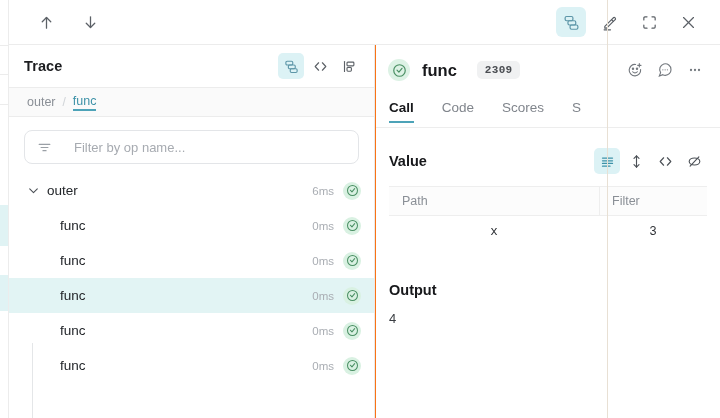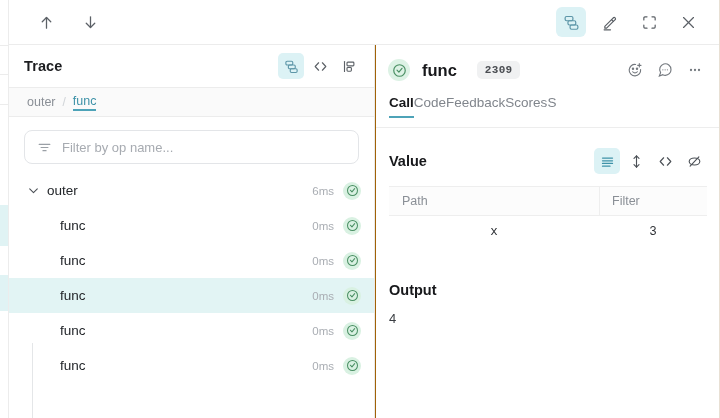--- a/index.html
+++ b/index.html
@@ -2,21 +2,21 @@
 <html><head>
 <meta charset="utf-8">
 <style>
   * { box-sizing: border-box; margin: 0; padding: 0; }
   html, body {
     width: 720px; height: 418px;
     font-family: "Liberation Sans", sans-serif;
     background: #ffffff;
     overflow: hidden;
   }
-  #app { position: relative; width: 720px; height: 418px; background:#a16207; }
+  #app { position: relative; width: 608px; height: 418px; background:#f97316; }
 
   
   .edge-sliver { position:absolute; left:0; top:0; width:9px; height:418px; background:#ffffff; }
   .edge-sliver .band { position:absolute; left:0; width:9px; background:#e0f3f4; }
   .edge-sliver .rule { position:absolute; left:0; width:9px; height:1px; background:#ececec; }
   .edge-sliver .vline { position:absolute; left:8px; top:0; width:1px; height:418px; background:#ececec; }
 
   
   .topbar {
     position:absolute; left:9px; top:0; width:711px; height:45px;
@@ -57,21 +57,21 @@
   }
   .crumb { color:#8a8f96; cursor:pointer; }
   .crumb-sep { color:#cfd3d7; font-size:12px; }
   .crumb.current {
     color:#3e92a8; border-bottom:2px solid #4da3b8; padding-bottom:1px; cursor:pointer;
   }
 
   .filter-wrap { padding:13px 15px 9px 15px; }
   .filter-box {
     height:34px; border:1px solid #e3e5e8; border-radius:8px;
-    display:flex; align-items:center; gap:10px; padding:8px 12px;
+    display:flex; align-items:center; gap:22px; padding:8px 12px;
     background:#ffffff;
   }
   .filter-input {
     border:none; outline:none; flex:1; font-size:13px; color:#3a3d42;
     font-family:"Liberation Sans", sans-serif; background:transparent;
   }
   .filter-input::placeholder { color:#a7abb1; }
 
   
   .tree { position:relative; }
@@ -107,21 +107,21 @@
   .op-badge {
     margin-left:20px; background:#f0f1f2; border-radius:5px;
     padding:3px 8px; font-family:"Liberation Mono", monospace;
     font-size:11px; font-weight:700; color:#4a4d52; letter-spacing:.3px;
   }
   .detail-head .spacer { flex:1; }
   .detail-head-icons { display:flex; align-items:center; gap:4px; }
   .detail-head-icons .ibtn { width:26px; height:26px; color:#73787e; }
 
   .tabs {
-    height:33px; display:flex; align-items:flex-start; 
+    height:33px; display:flex; align-items:center; gap:28px;
     padding-left:13px; border-bottom:1px solid #ededed;
   }
   .tab {
     font-size:13.5px; color:#80858c; padding-bottom:8px; cursor:pointer; white-space:nowrap;
   }
   .tab.active { color:#17181b; font-weight:700; border-bottom:2.5px solid #4da3b8; padding-bottom:6px; }
 
   .section-head {
     display:flex; align-items:center; padding:20px 13px 12px 13px;
   }
@@ -377,21 +377,20 @@
               <circle cx="12" cy="12" r="1.7"></circle>
               <circle cx="18" cy="12" r="1.7"></circle>
           </svg>
         </div>
       </div>
     </div>
 
     <div class="tabs">
       <div class="tab active">Call</div>
       <div class="tab">Code</div>
-      <div class="tab">Feedback</div>
       <div class="tab">Scores</div>
       <div class="tab">S</div>
     </div>
 
     <div class="section-head">
       <span class="section-title">Value</span>
       <span class="spacer"></span>
       <div class="section-icons">
         <div class="ibtn active">
           <svg width="15" height="15" viewBox="0 0 24 24" fill="none" stroke="currentColor" stroke-width="2" stroke-linecap="round">

